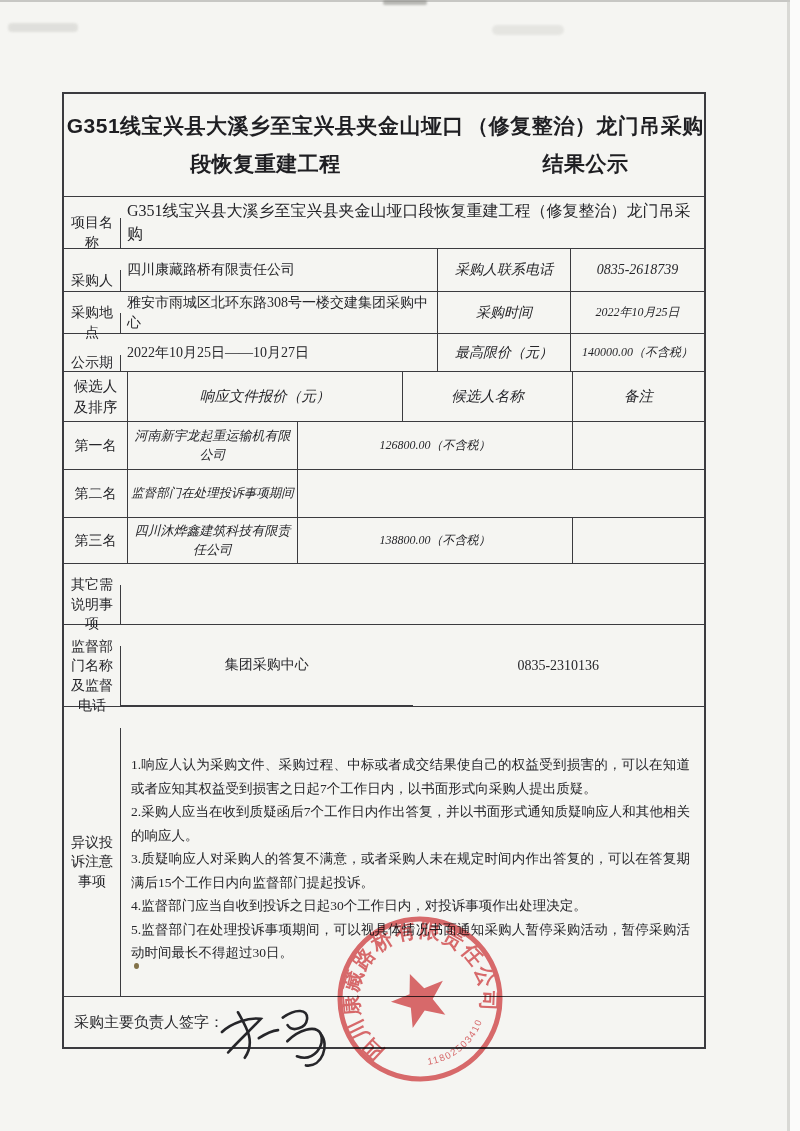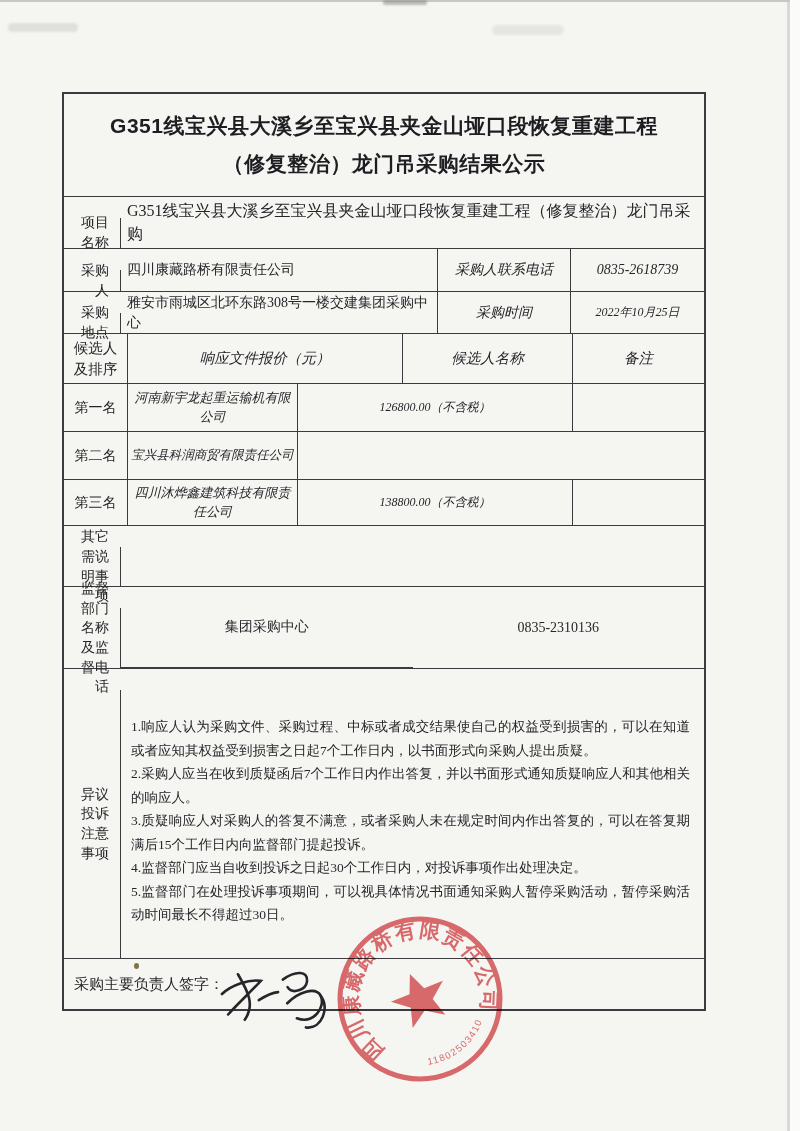--- a/index.html
+++ b/index.html
@@ -18,26 +18,26 @@
   .doc-table{position:absolute;left:62px;top:92px;width:644px;box-sizing:border-box;
              border:2px solid #3b3b3f;display:flex;flex-direction:column;}
   .row{display:flex;box-sizing:border-box;border-bottom:1.5px solid #3b3b3f;align-items:stretch;}
   .row:last-child{border-bottom:none;}
   .cell{box-sizing:border-box;border-right:1.5px solid #3b3b3f;display:flex;align-items:center;
         font-size:14px;line-height:1.4;padding:3px 6px;}
   .cell:last-child{border-right:none;}
   .c-center{justify-content:center;text-align:center;font-style:italic;}
   .c-left{justify-content:flex-start;text-align:left;}
 
-  .title-box{height:103px;display:flex;flex-direction:column;justify-content:center;align-items:center;
+  .title-box{height:103px;display:flex;flex-direction:row;justify-content:center;align-items:center;
              box-sizing:border-box;border-bottom:1.5px solid #3b3b3f;
              font-family:"Liberation Sans","DejaVu Sans",sans-serif;font-weight:bold;
              font-size:21px;line-height:38px;letter-spacing:.5px;color:#1e1e22;text-align:center;}
 
-  .label-col{width:57px;flex:0 0 57px;justify-content:center;text-align:right;padding:3px 11px;margin-top:21px;}
+  .label-col{width:57px;flex:0 0 57px;justify-content:center;text-align:center;padding:3px 4px;margin-top:21px;}
   .val-flex{flex:1 1 auto;}
   .w133{width:133px;flex:0 0 133px;}
   .rank-col{width:64px;flex:0 0 64px;justify-content:center;text-align:center;}
   .name-col{width:170px;flex:0 0 170px;font-size:13px;padding:2px 3px;}
   .price-col{width:275px;flex:0 0 275px;}
   .remark-col{flex:1 1 auto;}
 
   .h-r1{height:52px;} .h-r2{height:43px;} .h-r3{height:42px;} .h-r4{height:38px;}
   .h-hdr{height:50px;} .h-c1{height:48px;} .h-c2{height:48px;} .h-c3{height:46px;}
   .h-other{height:61px;} .h-sup{height:82px;} .h-obj{height:290px;} .h-sig{height:50px;}
@@ -93,38 +93,44 @@
       <div class="cell w133 c-center">0835-2618739</div>
     </div>
 
     <div class="row h-r3">
       <div class="cell label-col">采购地点</div>
       <div class="cell val-flex c-left">雅安市雨城区北环东路308号一楼交建集团采购中心</div>
       <div class="cell w133 c-center">采购时间</div>
       <div class="cell w133 c-center small-val">2022年10月25日</div>
     </div>
 
+    <div class="row h-r4">
+      <div class="cell label-col">公示期</div>
+      <div class="cell val-flex c-left">2022年10月25日——10月27日</div>
+      <div class="cell w133 c-center">最高限价（元）</div>
+      <div class="cell w133 c-center small-val">140000.00（不含税）</div>
+    </div>
 
     <div class="row h-hdr">
       <div class="cell rank-col rank-hdr hdr-cell">候选人及排序</div>
       <div class="cell price-col c-center hdr-cell">响应文件报价（元）</div>
       <div class="cell name-col c-center hdr-cell" style="font-size:14.5px">候选人名称</div>
       <div class="cell remark-col c-center hdr-cell">备注</div>
     </div>
 
     <div class="row h-c1">
       <div class="cell rank-col">第一名</div>
       <div class="cell name-col c-center">河南新宇龙起重运输机有限公司</div>
       <div class="cell price-col c-center small-val">126800.00（不含税）</div>
       <div class="cell remark-col"></div>
     </div>
 
     <div class="row h-c2">
       <div class="cell rank-col">第二名</div>
-      <div class="cell name-col c-center" style="font-size:12.5px">宝兴县科润商贸有限责任公司</div>
+      <div class="cell name-col c-center" style="font-size:12.5px">监督部门在处理投诉事项期间</div>
       <div class="cell remark-col"></div>
     </div>
 
     <div class="row h-c3">
       <div class="cell rank-col">第三名</div>
       <div class="cell name-col c-center">四川沐烨鑫建筑科技有限责任公司</div>
       <div class="cell price-col c-center small-val">138800.00（不含税）</div>
       <div class="cell remark-col"></div>
     </div>
 

